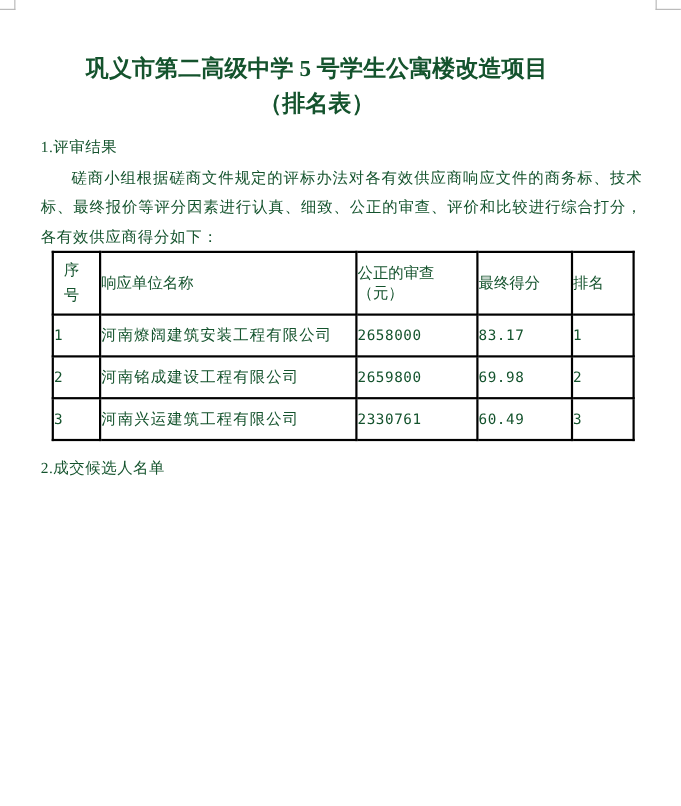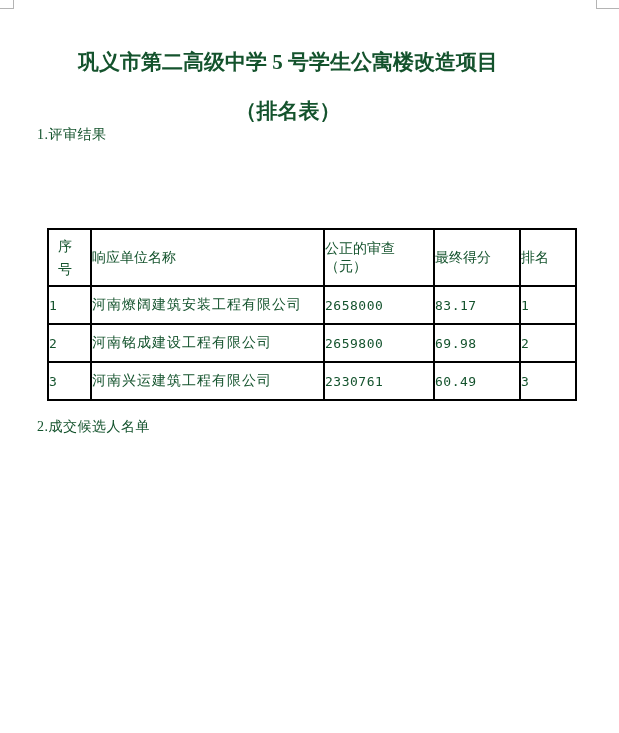--- a/index.html
+++ b/index.html
@@ -20,21 +20,21 @@
   .corner-tl { left: 0; width: 13px; border-right: 1px solid #b4b4b4; border-bottom: 1px solid #b4b4b4; }
   .corner-tr { right: 0; width: 22px; border-left: 1px solid #b4b4b4; border-bottom: 1px solid #b4b4b4; }
 
   .title-block {
     position: absolute; left: 0; top: 47px; width: 576px;
     text-align: center;
     font-weight: bold;
     font-size: 21px;
     line-height: 31px;
   }
-  .title-block .subtitle { margin-top: 18px; }
+  .title-block .subtitle { margin-top: 3px; font-family: Liberation Mono, monospace; }
 
   .body-text { font-size: 14px; letter-spacing: 0.5px; }
 
   .s1-heading {
     position: absolute; left: 37px; top: 127px;
     font-size: 14px; line-height: 16px;
   }
   .s1-para {
     position: absolute; left: 37px; top: 149px; width: 547px;
     margin: 0;
@@ -87,20 +87,21 @@
   <div class="corner corner-tl"></div>
   <div class="corner corner-tr"></div>
 
   <div class="title-block">
     <div class="title">巩义市第二高级中学 5 号学生公寓楼改造项目</div>
     <div class="subtitle">（排名表）</div>
   </div>
 
   <div class="s1-heading body-text">1.评审结果</div>
 
+  <p class="s1-para">磋商小组根据磋商文件规定的评标办法对各有效供应商响应文件的商务标、技术标、最终报价等评分因素进行认真、细致、公正的审查、评价和比较进行综合打分，各有效供应商得分如下：</p>
 
   <table class="rank-table">
     <colgroup>
       <col style="width:43px">
       <col style="width:233px">
       <col style="width:110px">
       <col style="width:86px">
       <col style="width:56px">
     </colgroup>
     <thead>

